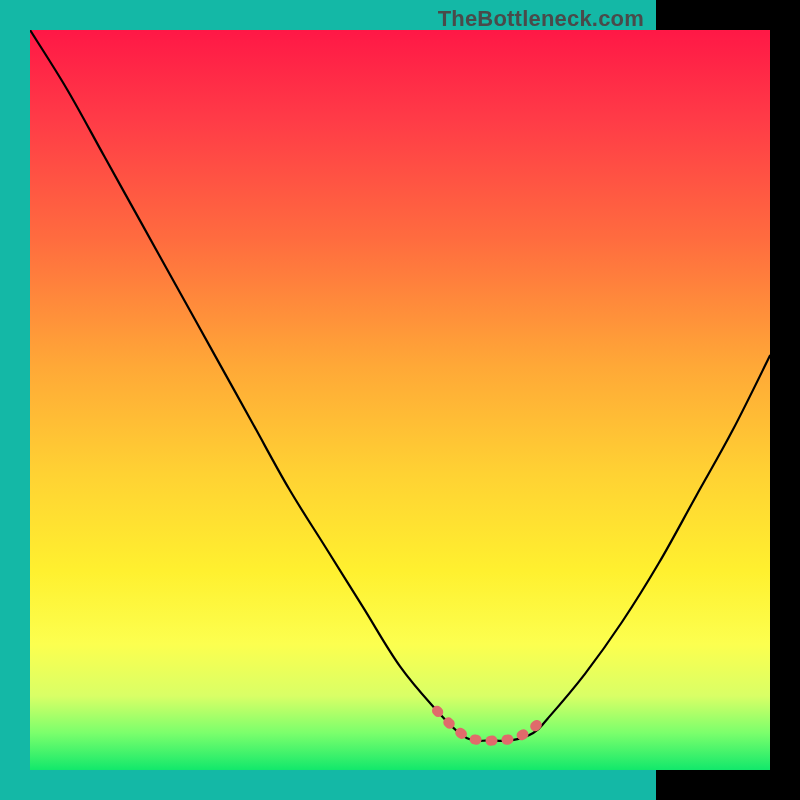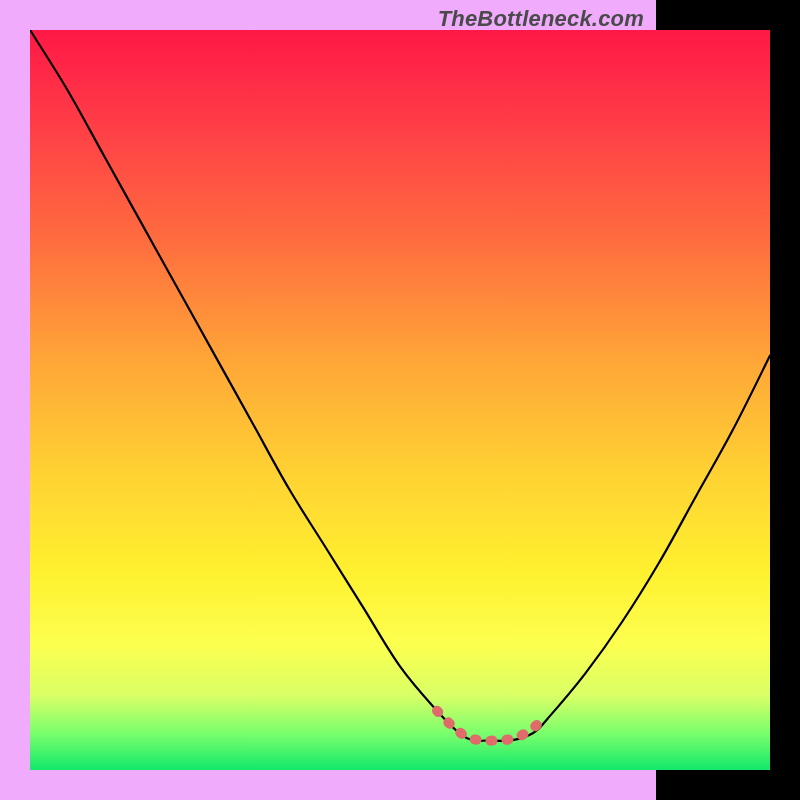--- a/index.html
+++ b/index.html
@@ -8,22 +8,21 @@
     width: 800px;
     height: 800px;
     background: #000;
     overflow: hidden;
     font-family: Arial, Helvetica, sans-serif;
   }
   .frame {
     position: relative;
     width: 656px;
     height: 800px;
-    background: #f0abfc;
-    font-style: italic;
+    background: #14b8a6;
   }
   .watermark {
     position: absolute;
     top: 6px;
     right: 12px;
     color: #4a4a4a;
     font-size: 22px;
     font-weight: 600;
     letter-spacing: 0.2px;
     z-index: 5;

